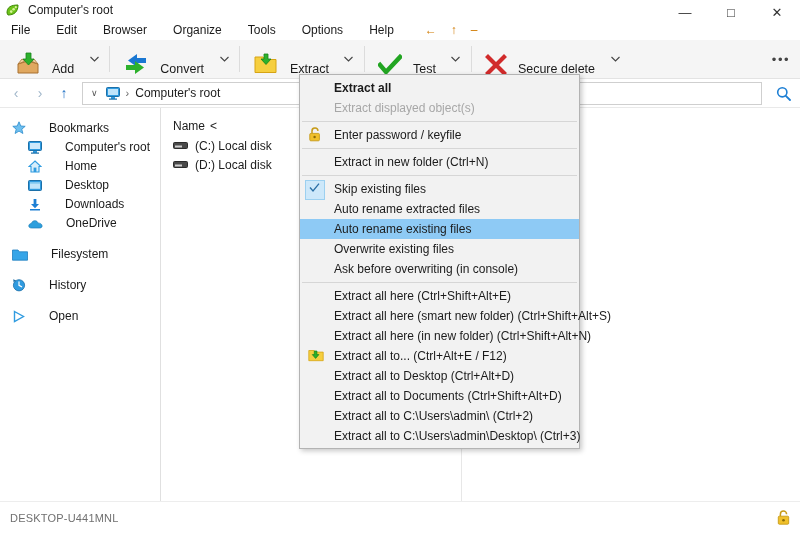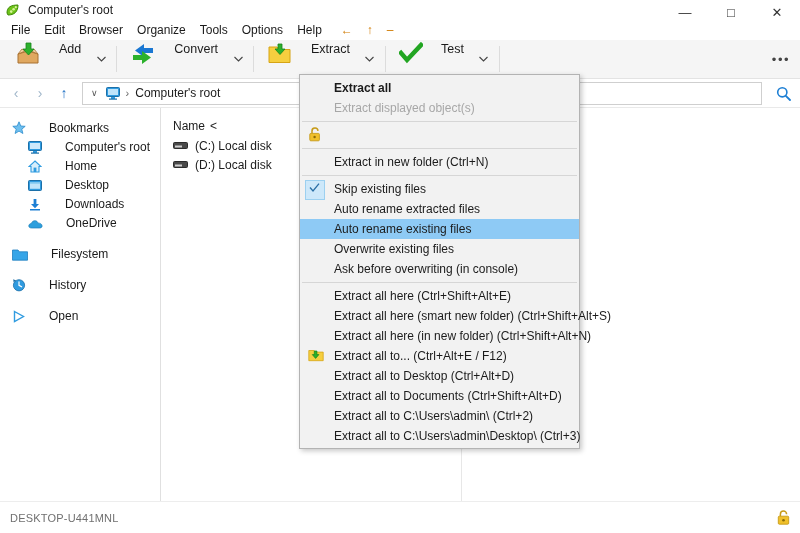--- a/index.html
+++ b/index.html
@@ -21,36 +21,36 @@
     background: #ffffff; padding-left: 6px;
   }
   .app-icon { width: 14px; height: 13px; position: relative; margin-right: 8px; }
   .title-text { font-size: 12px; color: #1b1b1b; }
   .wincontrols { position: absolute; right: 0; top: 0; display: flex; }
   .wc { width: 46px; height: 24px; display: flex; align-items: center; justify-content: center;
         font-size: 13px; color: #333; cursor: default; }
 
   
   .menubar {
-    height: 20px; display: flex; align-items: center; gap: 0px;
+    height: 20px; display: flex; align-items: center; gap: 12px;
     padding-left: 4px; background:#ffffff;
   }
   .menu-item { padding: 2px 7px; font-size: 12px; color: #1b1b1b; cursor: default; }
   .nav-mini { display: flex; align-items: center; gap: 2px; margin-left: 6px; }
   .nav-mini span { padding: 1px 6px; font-size: 12px; color:#d07a00; cursor: default; }
 
   
   .toolbar {
     height: 39px; display: flex; align-items: center;
     background: #f5f5f5; border-bottom: 1px solid #e3e3e3;
     padding-left: 6px; position: relative;
   }
   .tb-group { display: flex; align-items: center; height: 100%; }
   .tb-btn {
-    display: flex; align-items: flex-start; gap: 18px;
+    display: flex; align-items: flex-end; gap: 11px;
     padding: 0 9px; height: 34px; cursor: default;
   }
   .tb-label { font-size: 12.5px; color: #1b1b1b; }
   .tb-caret {
     width: 22px; height: 34px; display:flex; align-items:center; justify-content:center;
     font-size: 9px; color: #555; cursor: default;
   }
   .tb-sep { width: 1px; height: 26px; background: #dcdcdc; margin: 0 4px; }
   .tb-overflow { position: absolute; right: 10px; top: 12px; letter-spacing: 1.5px;
                  color: #444; font-size: 13px; cursor: default; }
@@ -240,20 +240,35 @@
       </div>
       <div class="tb-caret">
         <svg width="9" height="6" viewBox="0 0 9 6">
             <path d="M0.5 1 L4.5 5 L8.5 1" fill="none" stroke="#444" stroke-width="1.1"></path>
           </svg>
       </div>
     </div>
 
     <div class="tb-sep"></div>
 
+    <div class="tb-group">
+      <div class="tb-btn">
+        <span>
+          <svg width="22" height="22" viewBox="0 0 22 22">
+            <path d="M3 3 L19 19 M19 3 L3 19" fill="none" stroke="#d12b2b" stroke-width="4.2" stroke-linecap="square"></path>
+          </svg>
+        </span>
+        <span class="tb-label">Secure delete</span>
+      </div>
+      <div class="tb-caret">
+        <svg width="9" height="6" viewBox="0 0 9 6">
+            <path d="M0.5 1 L4.5 5 L8.5 1" fill="none" stroke="#444" stroke-width="1.1"></path>
+          </svg>
+      </div>
+    </div>
 
     <div class="tb-overflow">•••</div>
   </div>
 
   <div class="addressbar">
     <div class="navbtn dim">‹</div>
     <div class="navbtn dim">›</div>
     <div class="navbtn">↑</div>
     <div class="crumbbox">
       <span class="crumb-caret">∨</span>
@@ -438,20 +453,21 @@
     <div class="ctx-sep"></div>
 
     <div class="ctx-item">
       <span class="ctx-ico">
         <svg width="14" height="15" viewBox="0 0 14 15">
           <path d="M4 6.6 V4.3 a3 3 0 0 1 6 -0.4" fill="none" stroke="#c79b18" stroke-width="1.5"></path>
           <rect x="1.8" y="6.4" width="9.6" height="7.4" rx="1" fill="#f0c02a" stroke="#c79b18" stroke-width=".9"></rect>
           <circle cx="6.6" cy="10" r="1.2" fill="#8a6a08"></circle>
         </svg>
       </span>
+      <span>Enter password / keyfile</span>
     </div>
 
     <div class="ctx-sep"></div>
 
     <div class="ctx-item">Extract in new folder (Ctrl+N)</div>
 
     <div class="ctx-sep"></div>
 
     <div class="ctx-item checked">
       <span class="ctx-check">

